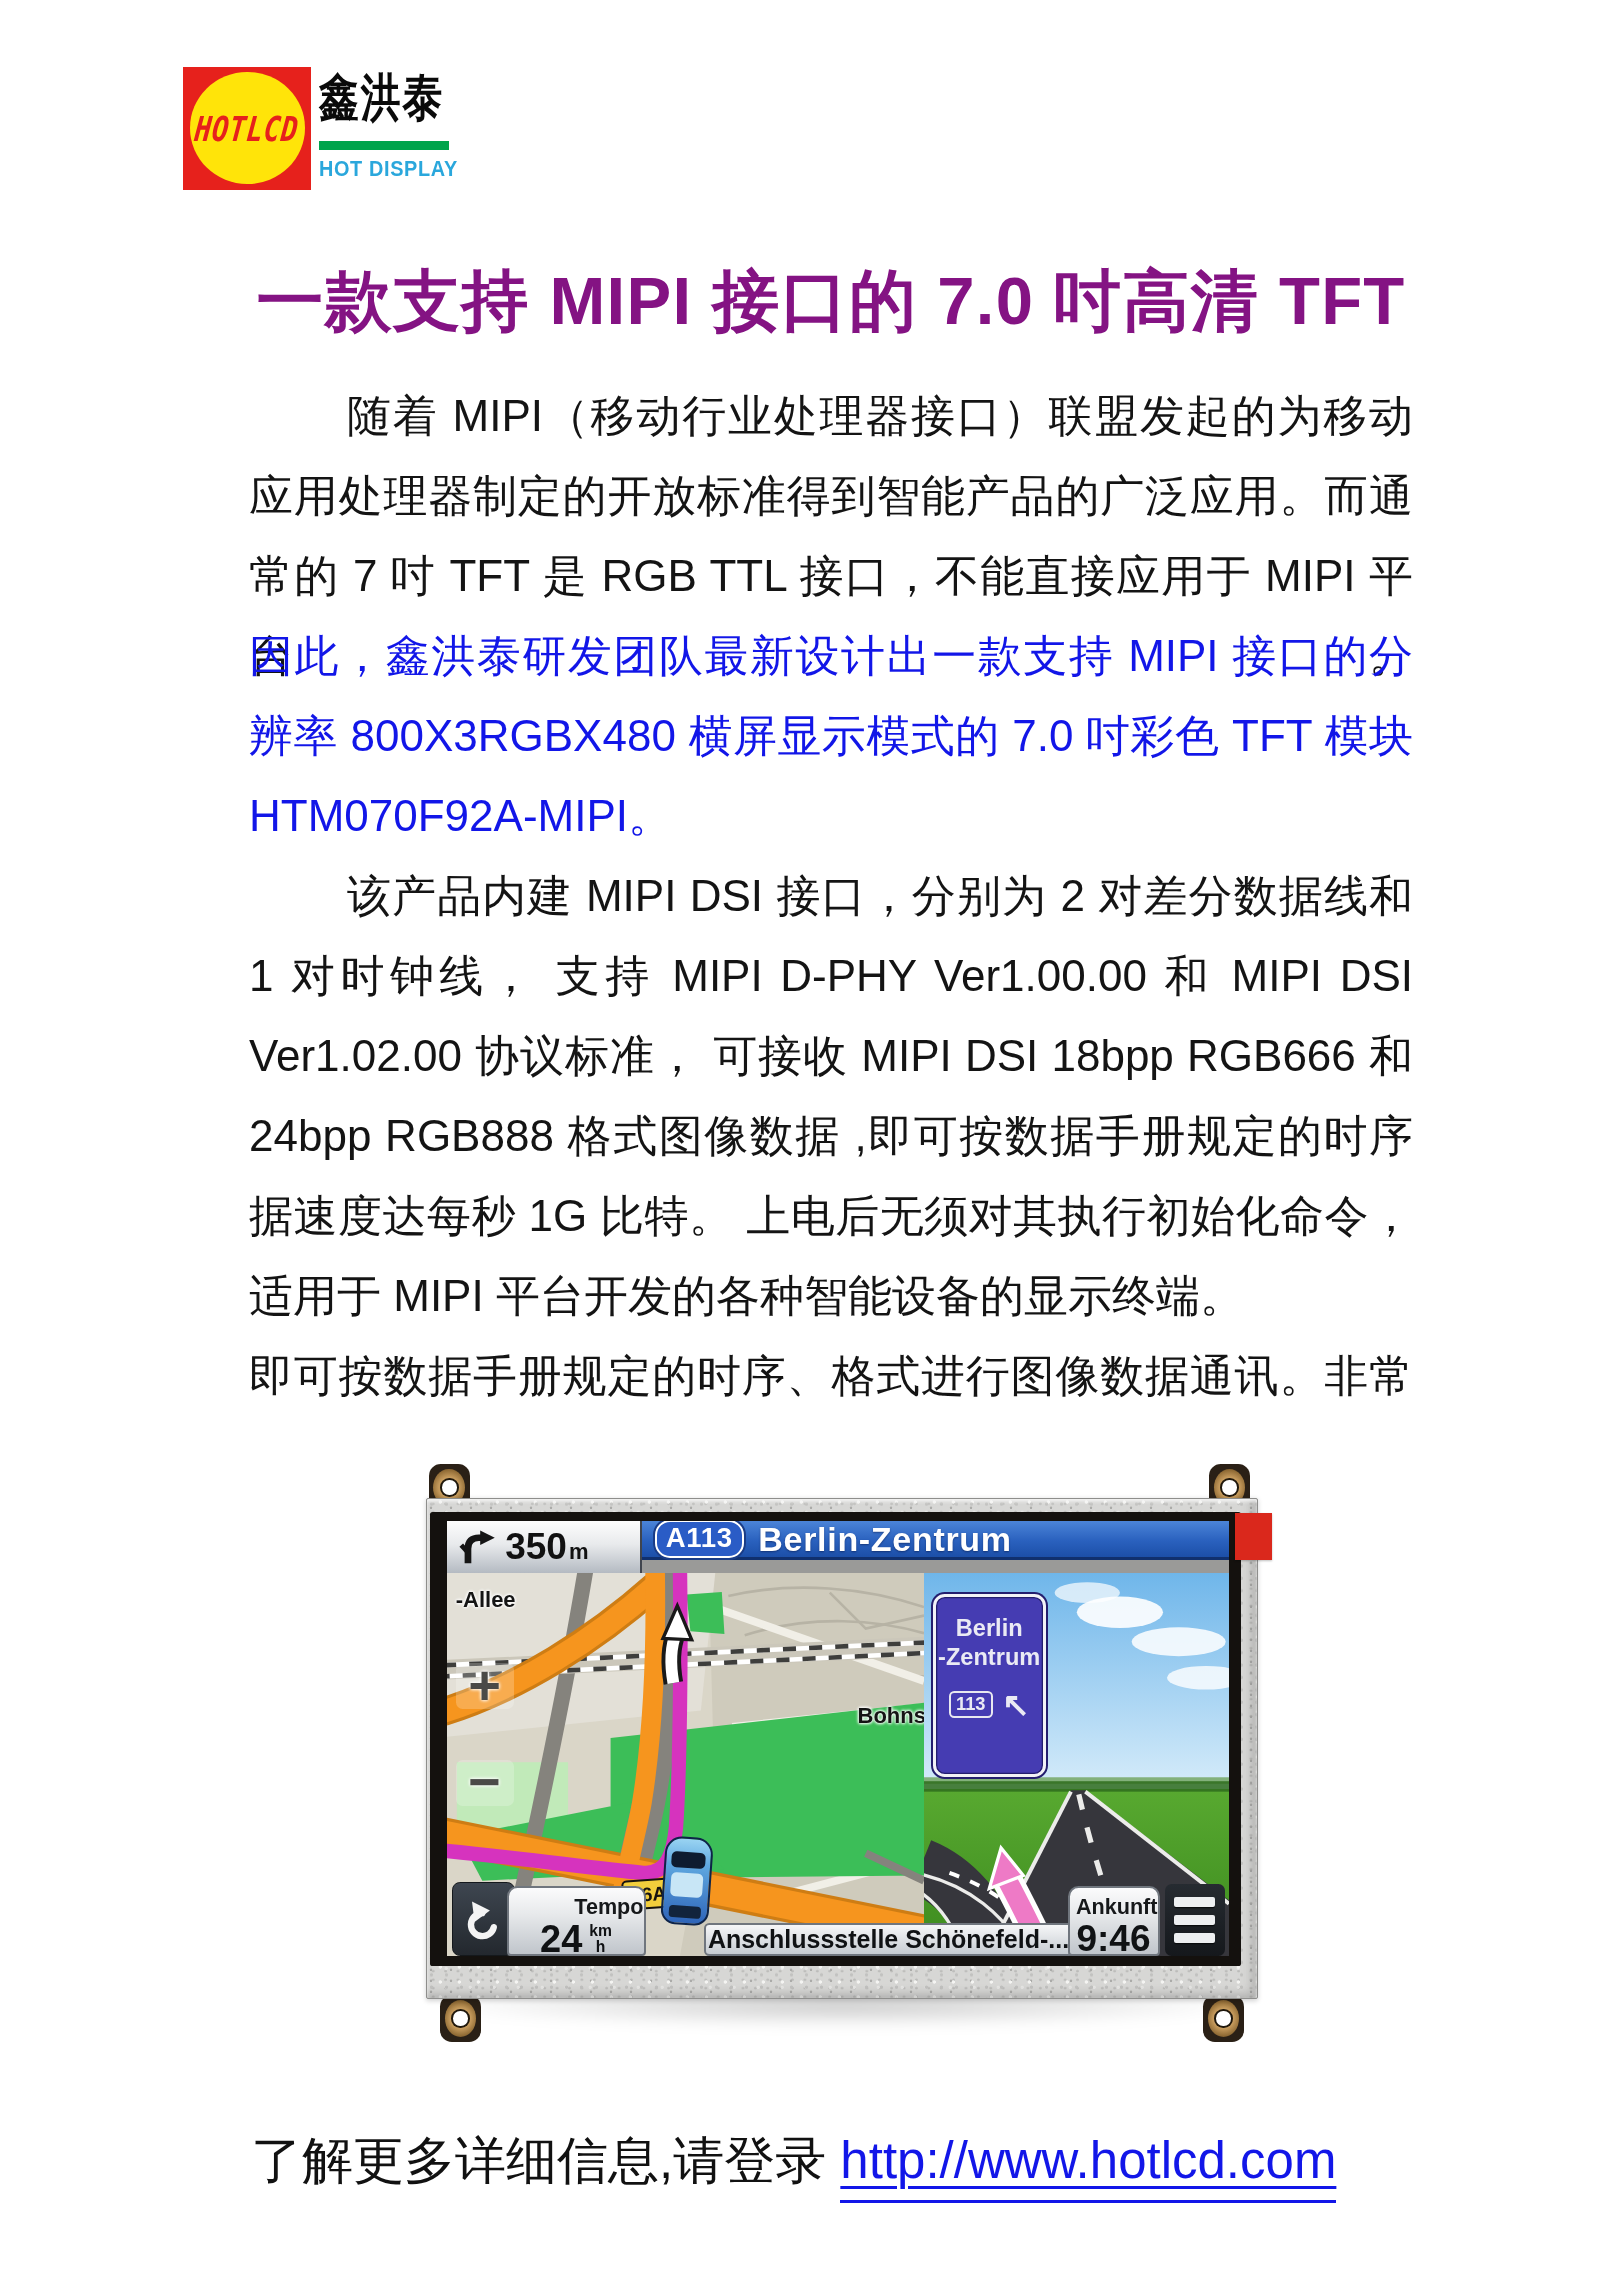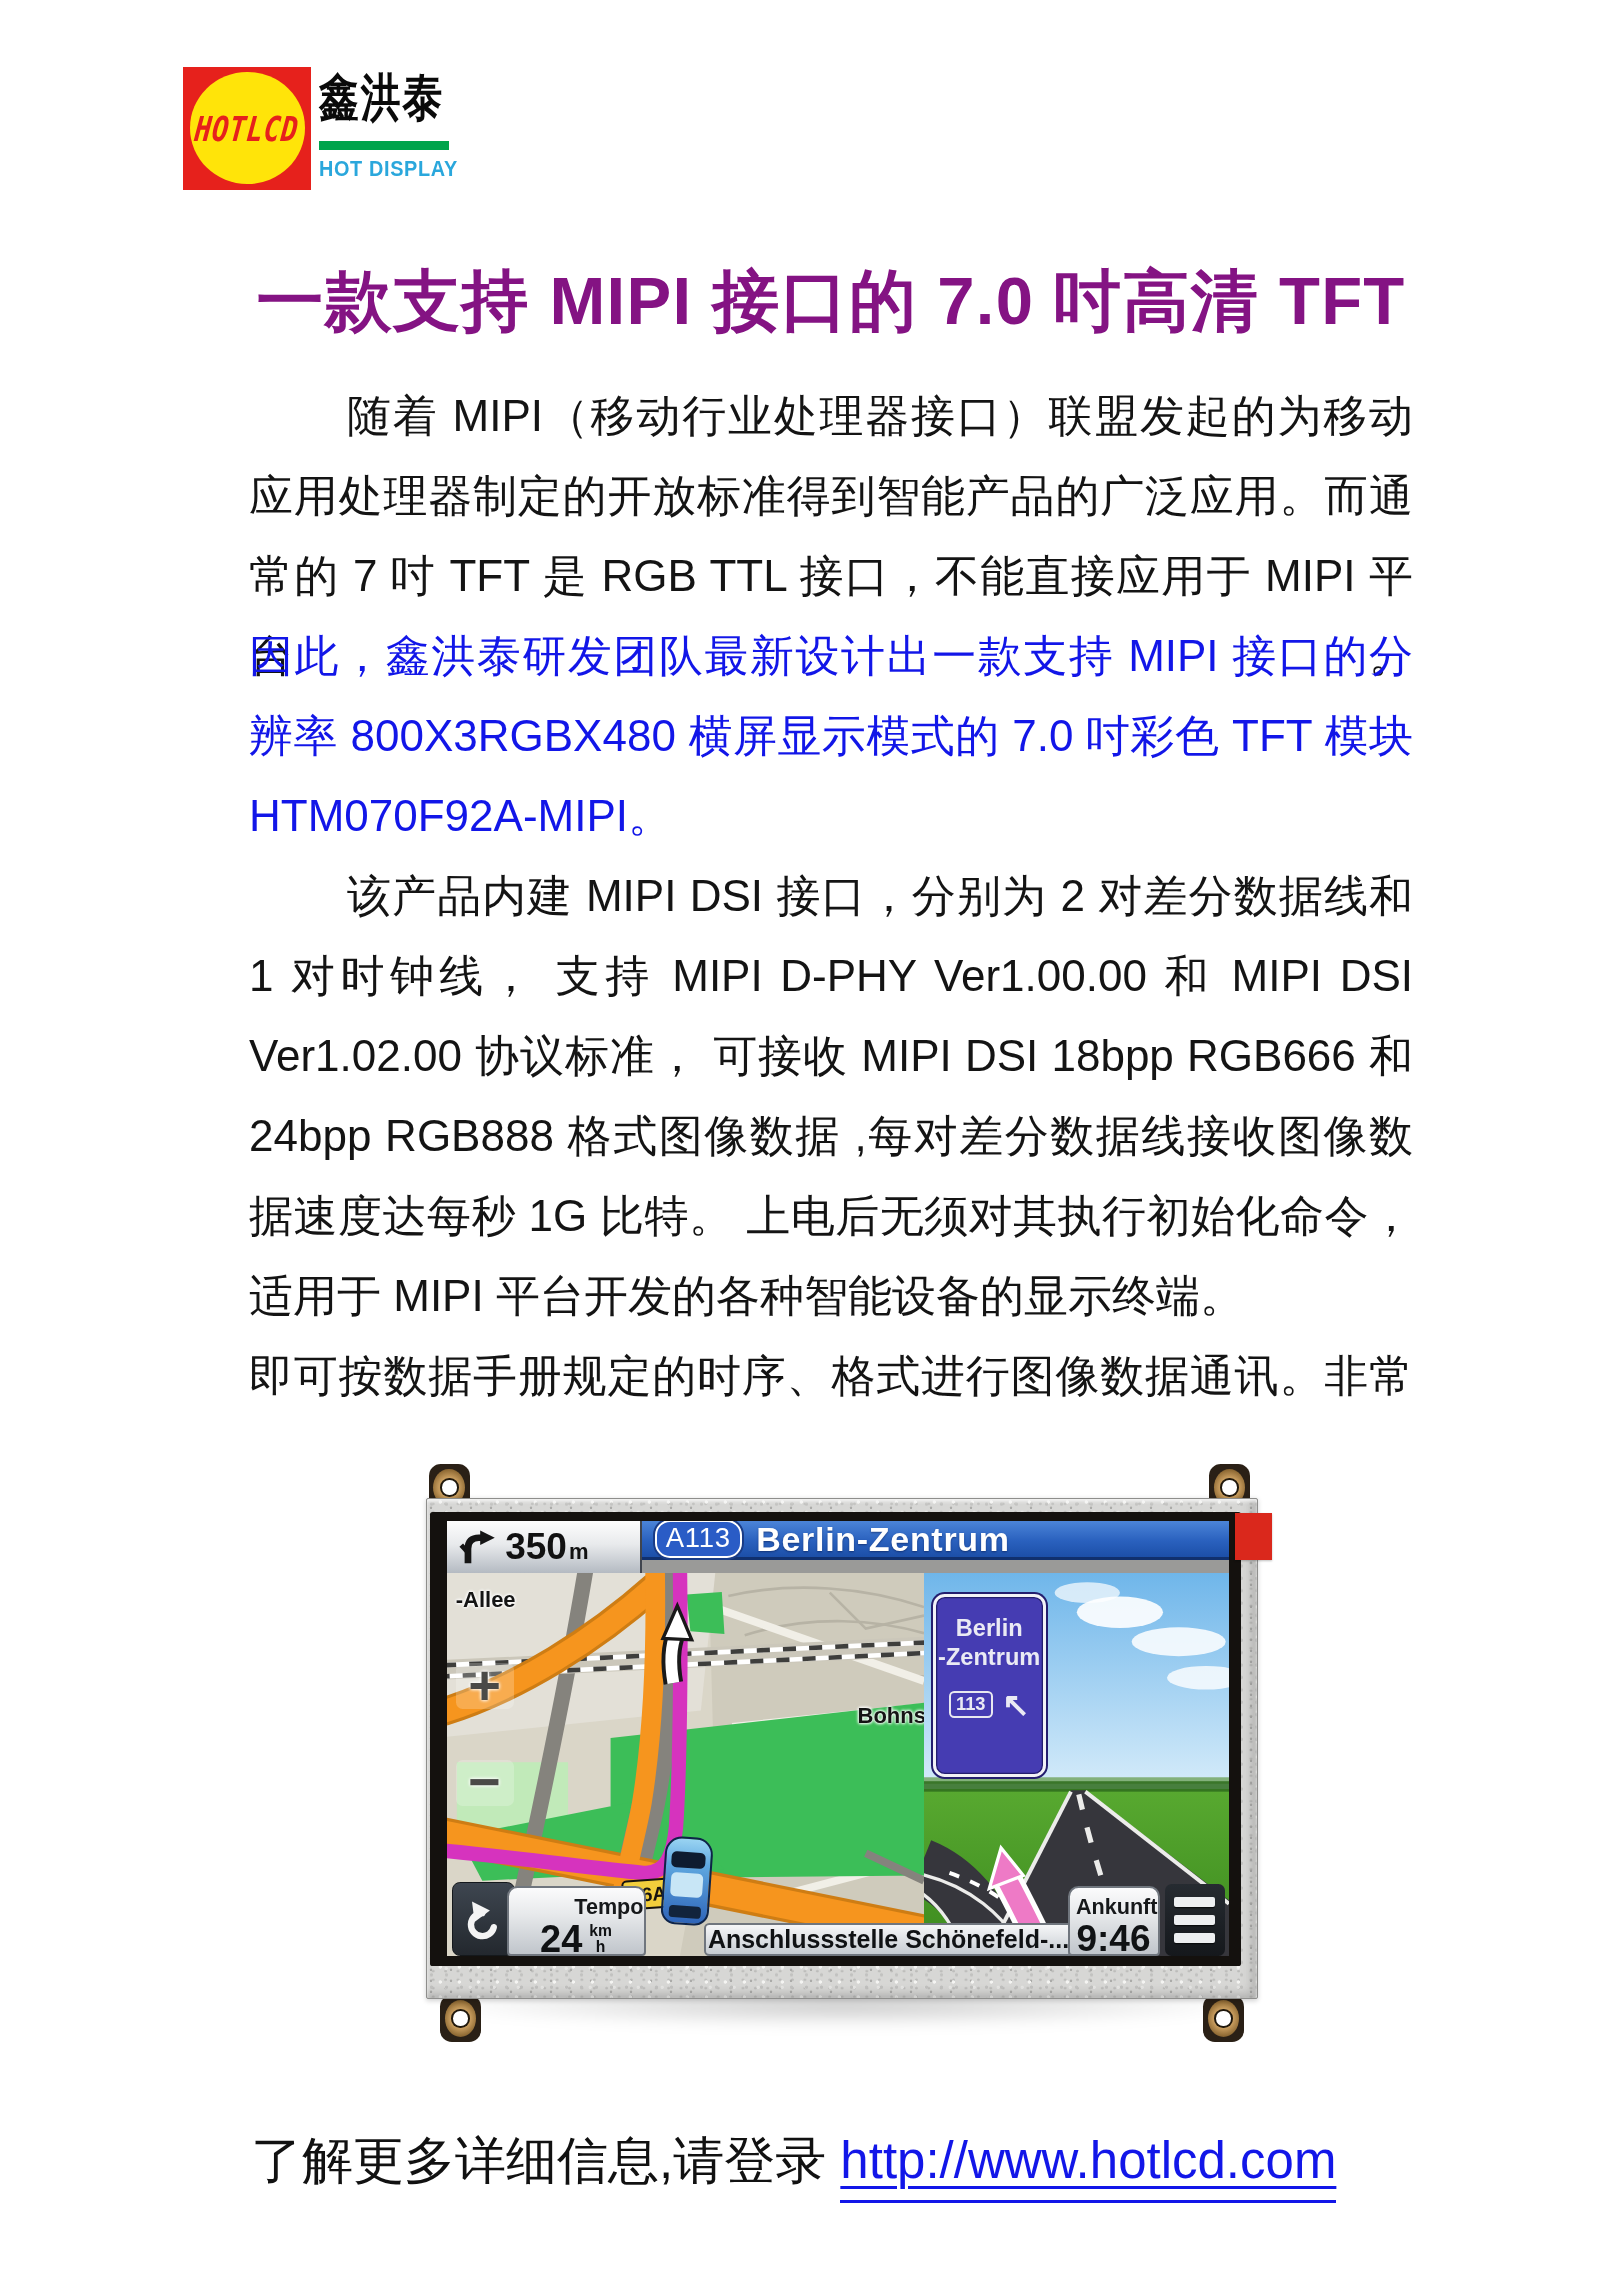--- a/index.html
+++ b/index.html
@@ -59,21 +59,21 @@
 
   
   .topbar{position:absolute;left:0;top:0;width:782px;height:39px;display:flex;}
   .tb-left{width:195px;height:52px;background:linear-gradient(180deg,#FDFDFD 0%,#E8EAEC 45%,#B4BAC2 100%);
     border-right:2px solid #40454E;display:flex;align-items:center;padding-left:10.5px;}
   .tb-dist{display:flex;align-items:baseline;margin-left:9.2px;}
   .tb-dist .v{font-size:37px;font-weight:bold;color:#111;}
   .tb-dist .u{font-size:22px;font-weight:bold;color:#111;margin-left:2px;}
   .tb-right{flex:1;background:linear-gradient(180deg,#4B84D8 0%,#2A61BE 55%,#1C4FA8 100%);
     border-bottom:3.3px solid #10306E;display:flex;align-items:center;}
-  .a-badge{margin-left:13px;background:#2A5CC6;color:#FFF;font-size:27.5px;font-weight:normal;
+  .a-badge{margin-left:13px;background:#2A5CC6;color:#FFF;font-size:27.5px;font-weight:bold;
     padding:0.7px 9.2px 2px;border:2.6px solid #FFF;border-radius:15px;box-shadow:0 0 0 2px #1A3C86;letter-spacing:0.7px;}
   .dest{margin-left:14.4px;color:#FFF;font-size:34px;font-weight:bold;letter-spacing:0.7px;
     text-shadow:0 1.3px 2px rgba(0,10,50,0.45);white-space:nowrap;}
 
   
   .mainarea{position:absolute;left:0;top:52px;width:782px;height:383px;display:flex;}
   .map{position:relative;width:477px;height:383px;overflow:hidden;background:#DAD6C8;}
   .map svg,.photo svg{position:absolute;left:0;top:0;width:100%;height:100%;}
   .maplabel{position:absolute;font-size:22px;font-weight:bold;color:#141414;white-space:nowrap;
     text-shadow:0 0 3.3px #FFF,0 0 3.3px #FFF,0 0 3.3px #FFF;}
@@ -147,21 +147,21 @@
   <div class="article">
     <div class="bl jl ind">随着 MIPI（移动行业处理器接口）联盟发起的为移动</div>
     <div class="bl jl">应用处理器制定的开放标准得到智能产品的广泛应用。而通</div>
     <div class="bl jl">常的 7 吋 TFT 是 RGB TTL 接口，不能直接应用于 MIPI 平台。</div>
     <div class="bl jl blue">因此，鑫洪泰研发团队最新设计出一款支持 MIPI 接口的分</div>
     <div class="bl jl blue">辨率 800X3RGBX480 横屏显示模式的 7.0 吋彩色 TFT  模块</div>
     <div class="bl blue">HTM070F92A-MIPI。</div>
     <div class="bl jl ind">该产品内建 MIPI DSI 接口，分别为 2 对差分数据线和</div>
     <div class="bl jl">1 对时钟线， 支持 MIPI D-PHY Ver1.00.00 和 MIPI DSI</div>
     <div class="bl jl">Ver1.02.00 协议标准， 可接收 MIPI DSI 18bpp RGB666 和</div>
-    <div class="bl jl">24bpp RGB888 格式图像数据 ,每对差分数据线接收图像数</div>
+    <div class="bl jl">24bpp RGB888 格式图像数据 ,即可按数据手册规定的时序</div>
     <div class="bl jl">据速度达每秒 1G 比特。 上电后无须对其执行初始化命令，</div>
     <div class="bl">适用于 MIPI 平台开发的各种智能设备的显示终端。</div>
     <div class="bl jl">即可按数据手册规定的时序、格式进行图像数据通讯。非常</div>
   </div>
 
   <div class="device">
     <div class="dev-shadow"></div>
     <div class="ear tl"></div>
     <div class="ear tr"></div>
     <div class="ear bl2"></div>

